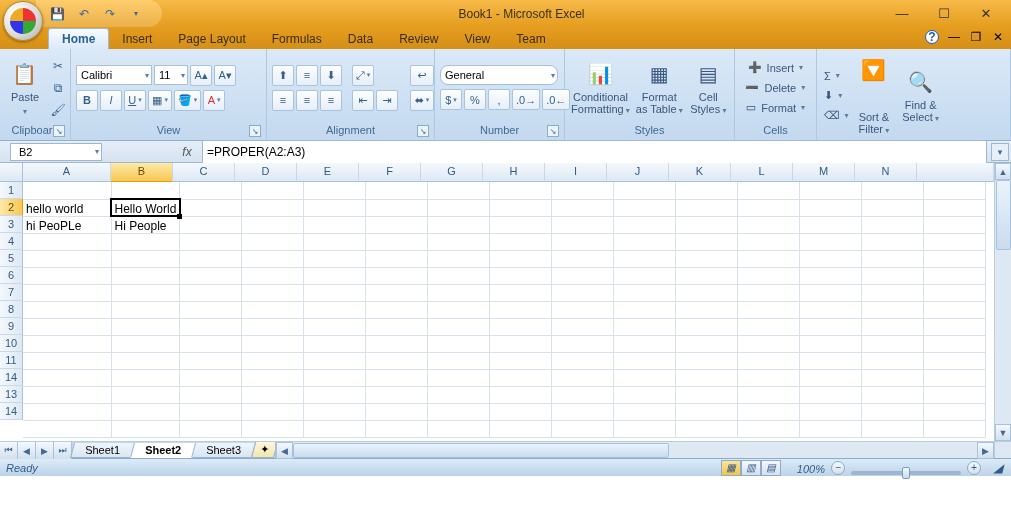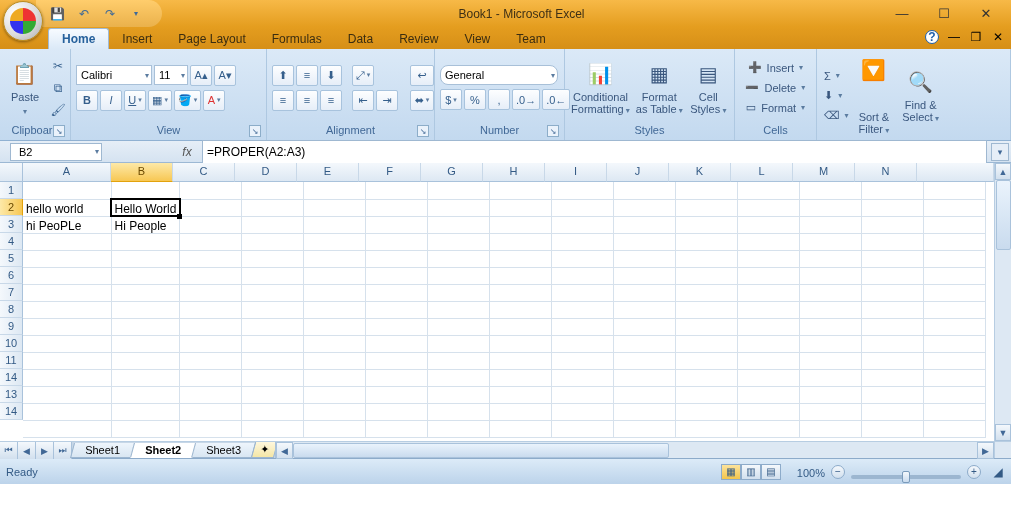--- a/index.html
+++ b/index.html
@@ -75,21 +75,21 @@
   .stab span{display:inline-block;transform:skewX(15deg);}
   .stab.active{background:#fff;border-bottom-color:#fff;font-weight:600;z-index:1;position:relative;}
   .stab.new{padding:1px 6px;background:linear-gradient(#fef7dd,#f4e6a6);}
   .hscroll{flex:1;display:flex;position:relative;border-left:1px solid #a9c2db;}
   .hscroll .hbtn{width:17px;height:17px;background:linear-gradient(#f4f8fc,#d2e0ee);border:1px solid #a9c2db;display:flex;align-items:center;justify-content:center;font-size:9px;color:#416896;}
   .hscroll .track{flex:1;position:relative;background:#dde8f3;}
   .hscroll .thumb{position:absolute;left:0;top:1px;height:15px;width:55%;background:linear-gradient(#eaf3fc,#c9dbee);border:1px solid #a9c2db;border-radius:2px;}
   .sb-corner{position:absolute;right:0;bottom:0;width:17px;height:17px;background:#dde8f3;border-left:1px solid #b7cde2;border-top:1px solid #b7cde2;}
   
   
-  .statusbar{height:26px;background:linear-gradient(#dcebf8,#bcd3ea);border-top:1px solid #8dabca;display:flex;align-items:center;font-size:11px;color:#335a85;padding:0 6px;}
+  .statusbar{height:18px;background:linear-gradient(#dcebf8,#bcd3ea);border-top:1px solid #8dabca;display:flex;align-items:center;font-size:11px;color:#335a85;padding:0 6px;font-style:italic;}
   .statusbar .views{margin-left:auto;display:flex;gap:0;margin-right:10px;}
   .viewbtn{width:20px;height:16px;border:1px solid #8dabca;background:linear-gradient(#f4f8fc,#d2e0ee);display:flex;align-items:center;justify-content:center;font-size:10px;}
   .viewbtn.active{background:linear-gradient(#fce39c,#f3c54b);}
   .zoom{display:flex;align-items:flex-end;gap:6px;margin-left:6px;}
   .zslider{width:110px;height:4px;background:#9cb6d0;position:relative;border-radius:2px;}
   .zslider .zthumb{position:absolute;left:50%;top:-4px;width:8px;height:12px;background:linear-gradient(#f4f8fc,#c9dbee);border:1px solid #7a9bbb;border-radius:2px;transform:translateX(-50%);}
   .zctrl{width:14px;height:14px;border:1px solid #8dabca;border-radius:50%;background:linear-gradient(#f4f8fc,#d2e0ee);display:flex;align-items:center;justify-content:center;font-size:10px;}
 
   .menu-item{height:20px;display:flex;align-items:center;gap:5px;font-size:11px;color:#3a577e;padding:0 2px;}
   .arrow-d::after{content:" ▾";font-size:8px;color:#5b7ca0;}

